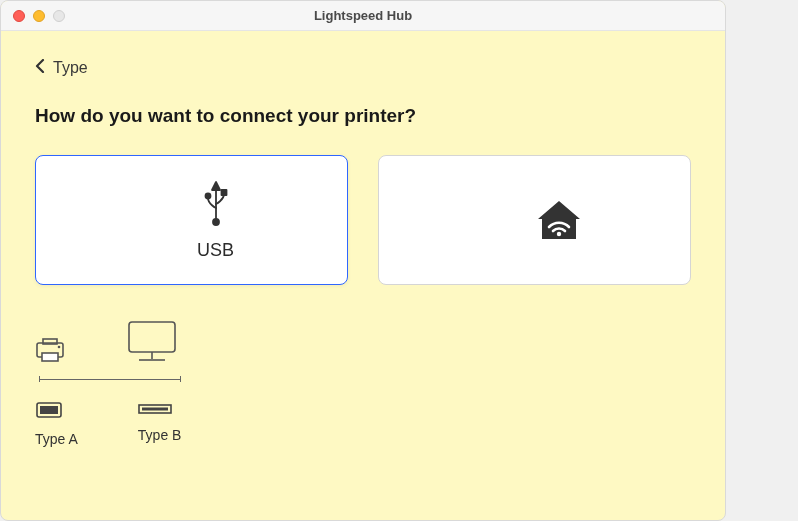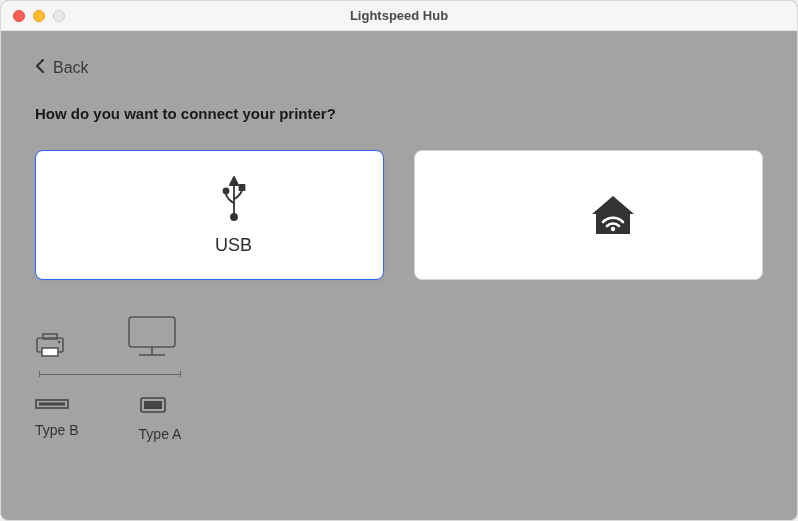--- a/index.html
+++ b/index.html
@@ -4,23 +4,23 @@
 <style>
   * { box-sizing: border-box; margin: 0; padding: 0; }
   body {
     font-family: -apple-system, BlinkMacSystemFont, "Segoe UI", Helvetica, Arial, sans-serif;
     background: #f0f0f0;
     width: 798px;
     height: 521px;
     overflow: hidden;
   }
   .window {
-    width: 798px;
+    width: 726px;
     height: 521px;
-    background: #a3a3a3;
+    background: #fef9c3;
     border: 1px solid #d9d9d9;
     border-radius: 8px;
     display: flex;
     flex-direction: column;
     overflow: hidden;
   }
   .titlebar {
     height: 30px;
     background: #f6f6f6;
     border-bottom: 1px solid #e5e5e5;
@@ -55,21 +55,21 @@
     align-items: center;
     gap: 8px;
     color: #3a3a3a;
     font-size: 16px;
     cursor: pointer;
     user-select: none;
     margin-bottom: 28px;
   }
   .back svg { width: 10px; height: 14px; }
   h1 {
-    font-size: 15px;
+    font-size: 19px;
     font-weight: 700;
     color: #1a1a1a;
     margin-bottom: 28px;
   }
   .options {
     display: flex;
     gap: 30px;
     margin-bottom: 34px;
   }
   .card {
@@ -142,21 +142,21 @@
   </div>
 
   <div class="content">
 
     <div class="back">
       <span>
         <svg viewBox="0 0 10 14">
             <path d="M8 1 L2 7 L8 13" stroke="#333" stroke-width="2.2" fill="none" stroke-linecap="round" stroke-linejoin="round"></path>
           </svg>
       </span>
-      <span>Back</span>
+      <span>Type</span>
     </div>
 
     <h1>How do you want to connect your printer?</h1>
 
     <div class="options">
 
       <div class="card selected">
         <div class="icon">
           <svg width="28" height="46" viewBox="0 0 28 46">
             <g stroke="#333" stroke-width="1.8" fill="#333" stroke-linecap="round" stroke-linejoin="round">
@@ -207,33 +207,33 @@
           </svg>
         </span>
       </div>
       <div class="connector-line">
           <span></span>
         </div>
 
       <div class="row2">
         <div class="port">
           <span>
+            <svg width="28" height="18" viewBox="0 0 28 18">
+              <rect x="2" y="2" width="24" height="14" rx="2" fill="none" stroke="#444" stroke-width="1.6"></rect>
+              <rect x="5" y="5" width="18" height="8" fill="#444"></rect>
+            </svg>
+          </span>
+          <span class="plabel">Type A</span>
+        </div>
+        <div class="port">
+          <span>
             <svg width="34" height="12" viewBox="0 0 34 12">
               <rect x="1" y="2" width="32" height="8" fill="none" stroke="#444" stroke-width="1.6"></rect>
               <rect x="4" y="4.5" width="26" height="3" fill="#444"></rect>
             </svg>
           </span>
           <span class="plabel">Type B</span>
         </div>
-        <div class="port">
-          <span>
-            <svg width="28" height="18" viewBox="0 0 28 18">
-              <rect x="2" y="2" width="24" height="14" rx="2" fill="none" stroke="#444" stroke-width="1.6"></rect>
-              <rect x="5" y="5" width="18" height="8" fill="#444"></rect>
-            </svg>
-          </span>
-          <span class="plabel">Type A</span>
-        </div>
       </div>
     </div>
 
   </div>
 </div>
 
 </body></html>

